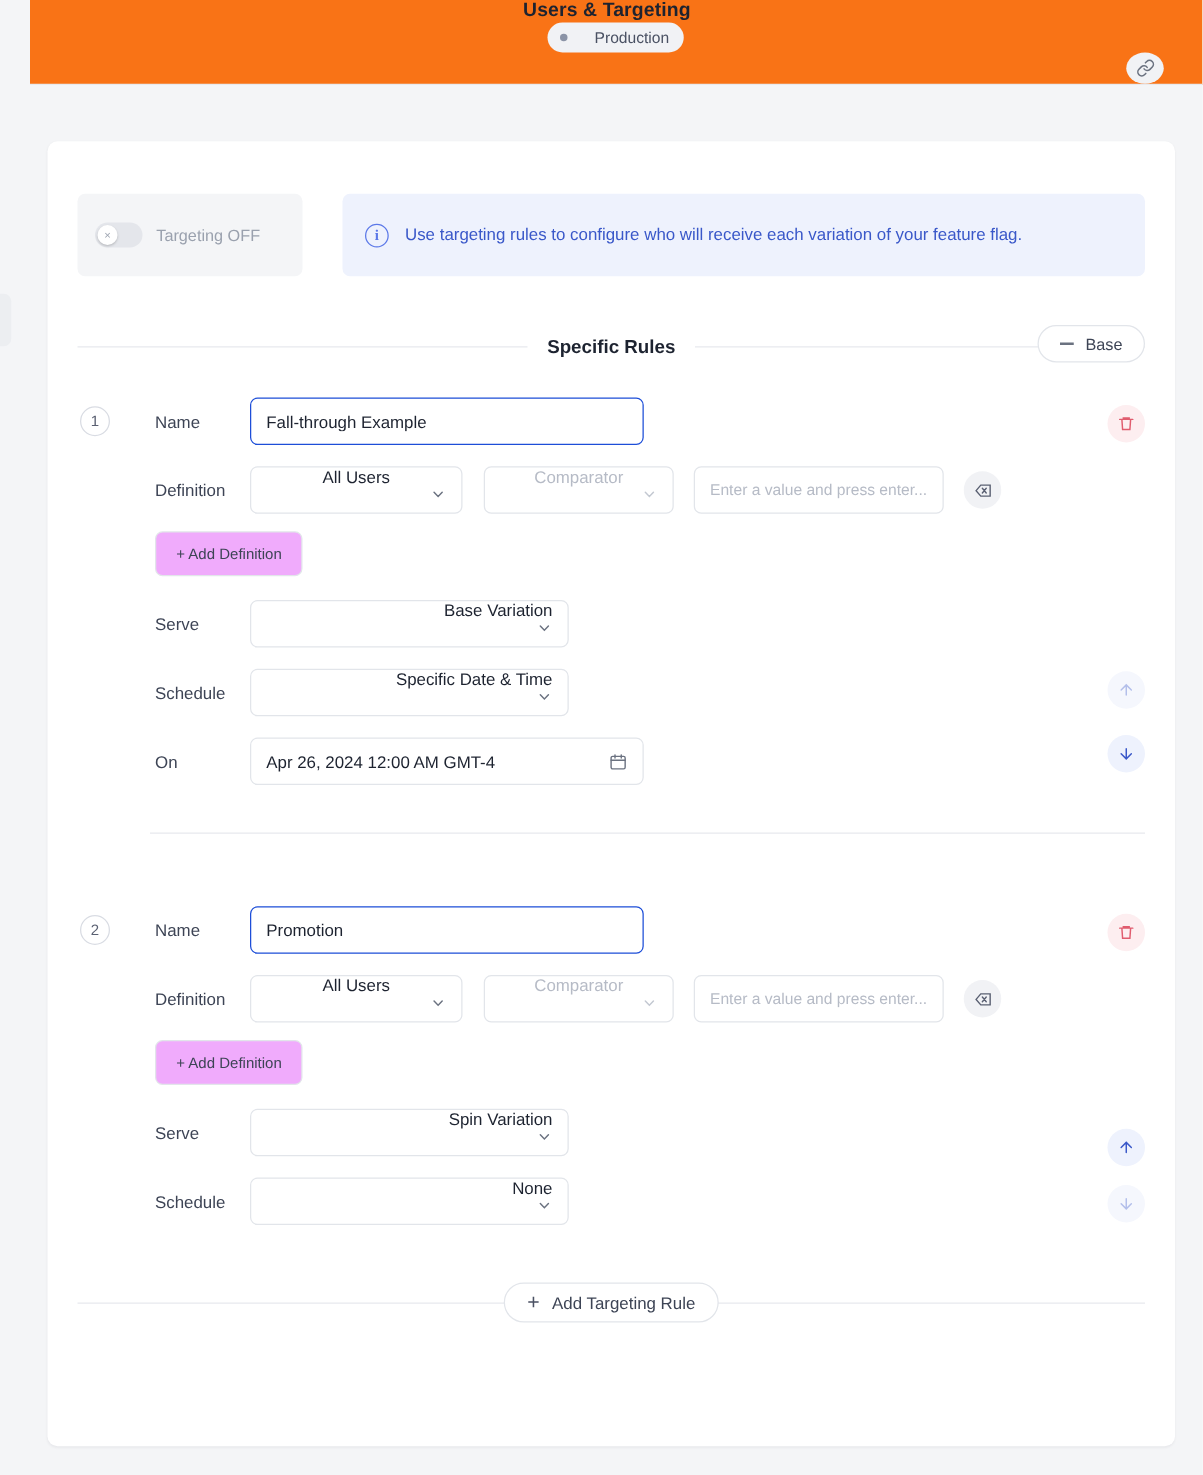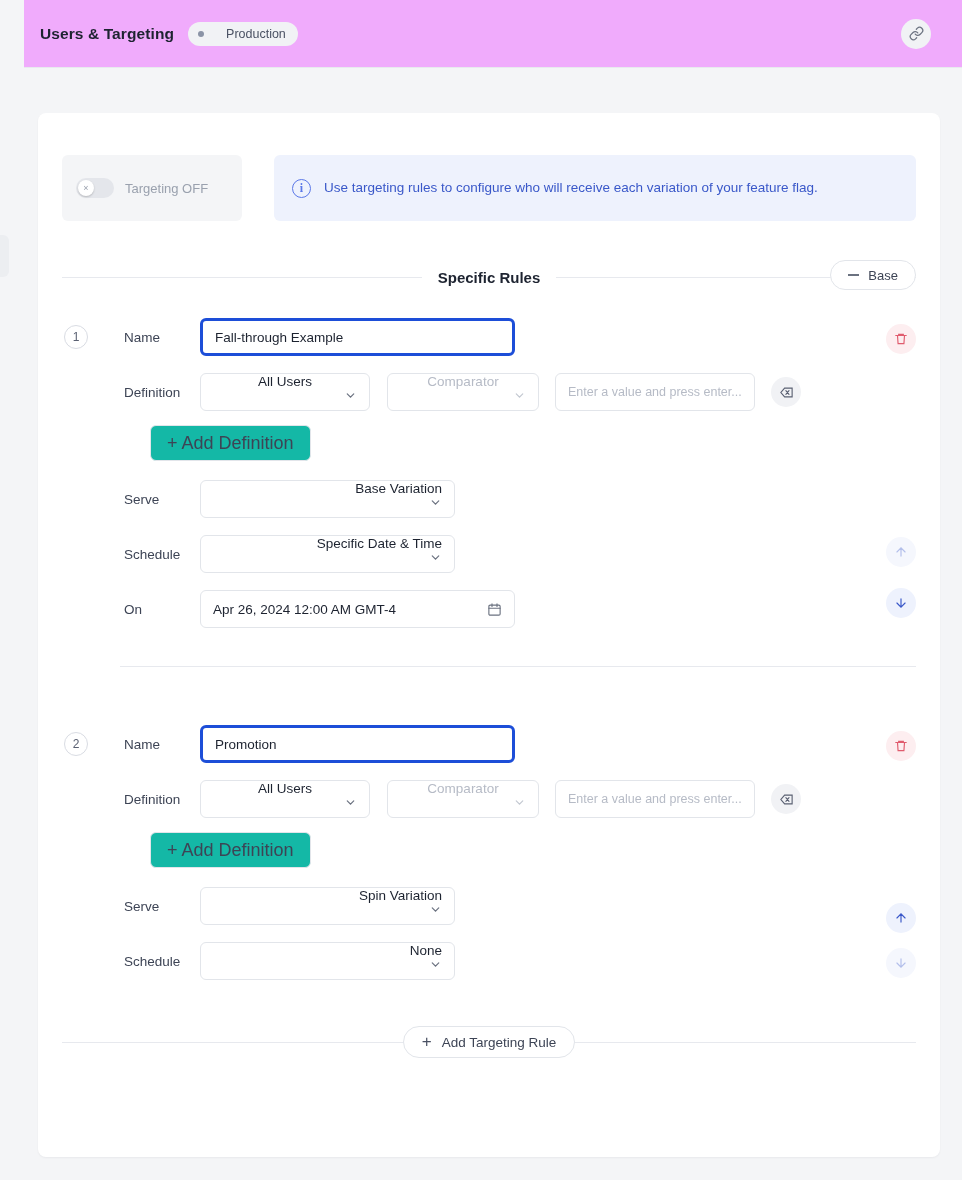--- a/index.html
+++ b/index.html
@@ -17,25 +17,26 @@
     position: relative;
   }
 
   
   .header {
     position: absolute;
     left: 24px;
     top: 0;
     width: 938px;
     height: 68px;
-    background: #f0abfc;
+    background: #f97316;
     border-bottom: 1px solid #e8eaee;
     display: flex;
     align-items: center;
     padding: 0 31px 0 16px;
+    flex-direction: column;
   }
   .header-title {
     font-size: 15.5px;
     font-weight: bold;
     color: #1d2330;
     letter-spacing: 0.1px;
   }
   .env-badge {
     margin-left: 14px;
     display: inline-flex;
@@ -221,21 +222,21 @@
     padding-left: 62px;
   }
   .row-label {
     width: 76px;
     font-size: 13.5px;
     color: #3d4455;
     flex: 0 0 auto;
   }
   .text-input {
     height: 38px;
-    border: 3px solid #1d4ed8;
+    border: 1px solid #1d4ed8;
     border-radius: 6px;
     background: #fff;
     font-size: 13.5px;
     color: #1d2330;
     padding: 0 12px;
     outline: none;
     font-family: "Liberation Sans", sans-serif;
   }
   .name-input { width: 315px; }
   .select {
@@ -278,31 +279,31 @@
   .clear-btn {
     margin-left: 16px;
     width: 30px; height: 30px;
     border-radius: 50%;
     background: #f1f2f5;
     display: flex; align-items: center; justify-content: center;
     color: #5a6072;
     cursor: pointer;
   }
   .add-def {
-    margin-left: 88px;
+    margin-left: 62px;
     margin-top: -3px;
     margin-bottom: 19px;
     border: 1px solid #e2e5ea;
     border-radius: 6px;
-    background: #14b8a6;
+    background: #f0abfc;
     height: 36px;
     padding: 0 16px;
     display: inline-flex;
     align-items: center;
-    font-size: 18px;
+    font-size: 12px;
     color: #3d4455;
     cursor: pointer;
   }
   .date-field {
     width: 315px;
     height: 38px;
     border: 1px solid #e2e5ea;
     border-radius: 6px;
     background: #fff;
     display: flex;

